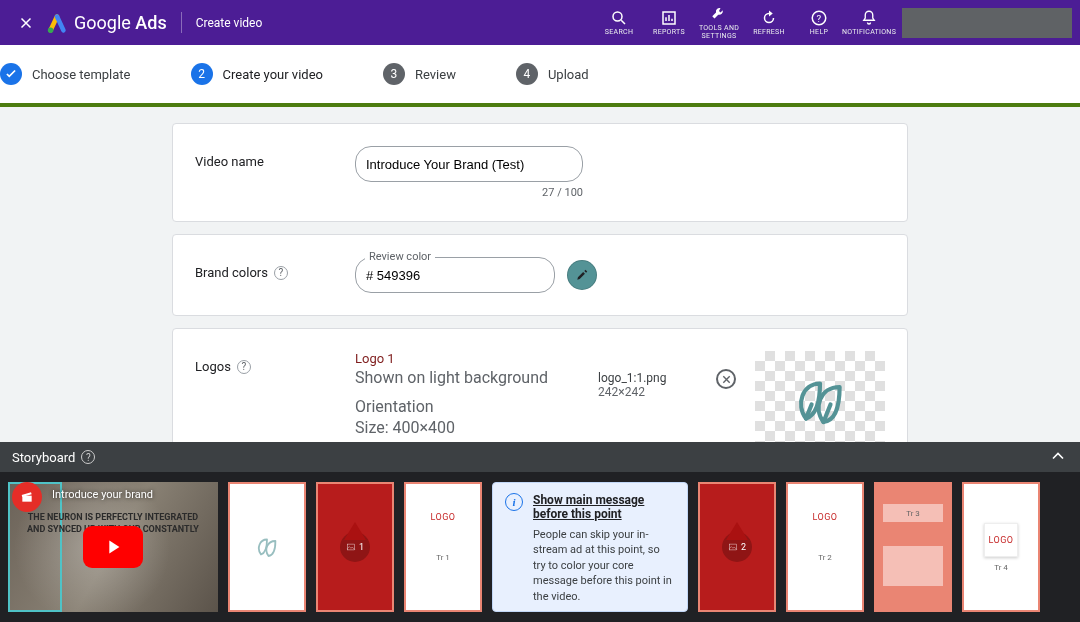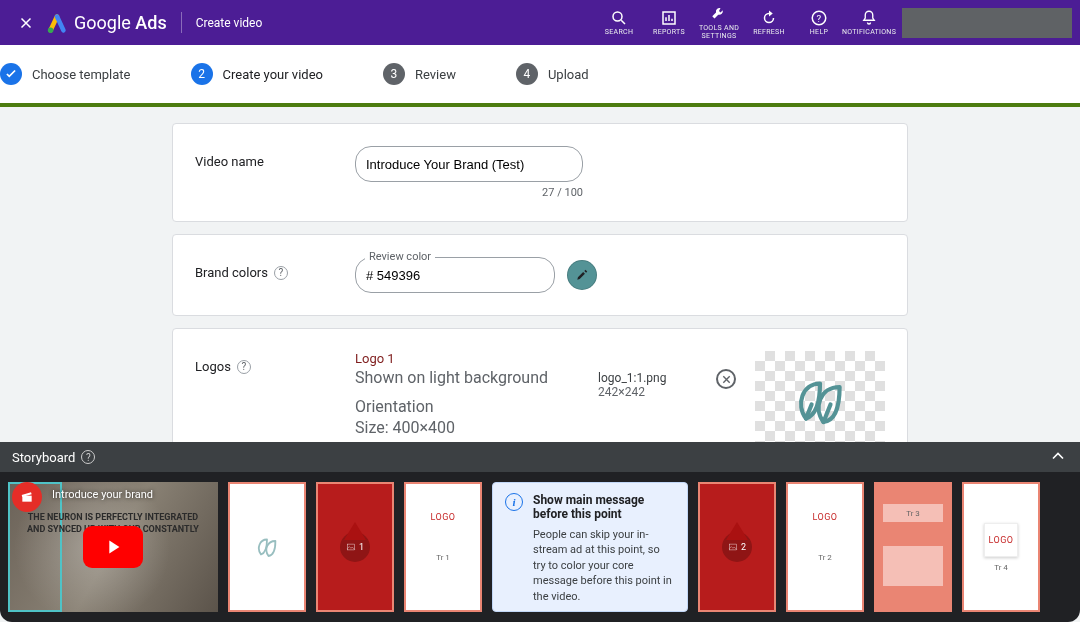--- a/index.html
+++ b/index.html
@@ -43,21 +43,21 @@
 .logo-info .sp { margin-top: 10px; }
 .logo-file { margin-left: 50px; font-size: 12px; color: #3c4043; }
 .logo-file .dim { color: #5f6368; }
 .logo-row { display: flex; align-items: flex-start; }
 .remove-x { margin-left: 50px; margin-top: 18px; width: 20px; height: 20px; border: 2px solid #5f6368; border-radius: 50%; display: flex; align-items: center; justify-content: center; font-size: 13px; color: #5f6368; cursor: pointer; }
 .logo-prev { width: 130px; height: 100px; margin-left: auto; display: flex; align-items: center; justify-content: center; background-image: linear-gradient(45deg,#e0e0e0 25%,transparent 25%),linear-gradient(-45deg,#e0e0e0 25%,transparent 25%),linear-gradient(45deg,transparent 75%,#e0e0e0 75%),linear-gradient(-45deg,transparent 75%,#e0e0e0 75%); background-size: 20px 20px; background-position: 0 0,0 10px,10px -10px,-10px 0; }
 
 .help-q { width: 14px; height: 14px; border: 1px solid #9aa0a6; border-radius: 50%; display: inline-flex; align-items: center; justify-content: center; font-size: 10px; color: #5f6368; }
 
 
-.storyboard { position: absolute; bottom: 0; left: 0; right: 0; background: #202124; color: #fff; border-radius: 12px; }
+.storyboard { position: absolute; bottom: 0; left: 0; right: 0; background: #202124; color: #fff; }
 .sb-header { height: 30px; background: #3c4043; display: flex; align-items: center; padding: 0 12px; font-size: 13px; }
 .sb-header .exp { margin-left: auto; cursor: pointer; }
 .sb-strip { height: 150px; padding: 10px 8px; display: flex; gap: 10px; align-items: stretch; overflow: hidden; }
 
 .sb-scene { position: relative; width: 210px; background: #333; overflow: hidden; }
 .sb-scene .overlay-text { position: absolute; top: 14px; left: 14px; right: 14px; color: #222; font-size: 9px; font-weight: 700; text-align: center; line-height: 1.3; }
 .sb-scene .play { position: absolute; left: 50%; top: 50%; transform: translate(-50%,-50%); width: 60px; height: 42px; background: #ff0000; border-radius: 9px; display: flex; align-items: center; justify-content: center; }
 .sb-scene .title { position: absolute; top: 6px; left: 44px; color: #fff; font-size: 11px; text-shadow: 0 0 4px rgba(0,0,0,0.8); }
 .sb-scene .dir { position: absolute; top: 0; left: 4px; width: 30px; height: 30px; background: #e52d27; border-radius: 50%; display: flex; align-items: center; justify-content: center; }
 .sb-scene .subframe-l { position: absolute; left: 0; top: 0; width: 54px; height: 100%; border: 2px solid #4fc3c7; }
@@ -68,21 +68,21 @@
 .thumb .logo-word { color: #c62828; font-size: 9px; font-weight: 400; letter-spacing: 0.5px; }
 .thumb .caption { font-size: 8px; color: #666; }
 .thumb .darkshape { width: 30px; height: 30px; background: #8f1515; border-radius: 50%; position: relative; }
 .thumb .darkshape::before { content: ''; position: absolute; left: 4px; top: -10px; border-left: 11px solid transparent; border-right: 11px solid transparent; border-bottom: 18px solid #a11; }
 .thumb .imglbl { position: absolute; color: #fff; font-size: 9px; display: flex; align-items: center; gap: 3px; }
 .thumb .line { width: 60px; height: 18px; background: #f5bfb6; display: flex; align-items: center; justify-content: center; font-size: 8px; color: #666; margin-bottom: 4px; }
 .thumb .logobox { width: 34px; height: 34px; border: 1px solid #eee; box-shadow: 0 1px 3px rgba(0,0,0,0.2); display: flex; align-items: center; justify-content: center; }
 
 .info-card { width: 196px; background: #e8f0fe; border: 1px solid #c2d7f7; border-radius: 4px; padding: 10px 12px; display: flex; gap: 10px; color: #202124; }
 .info-card .i-icon { width: 18px; height: 18px; flex-shrink: 0; border: 1.6px solid #1a73e8; border-radius: 50%; color: #1a73e8; display: flex; align-items: center; justify-content: center; font-size: 11px; font-family: serif; font-style: italic; font-weight: 700; }
-.info-card .i-title { font-size: 12px; font-weight: 700; margin-bottom: 6px; }
+.info-card .i-title { font-size: 12px; font-weight: 700; margin-bottom: 6px; text-decoration: underline; }
 .info-card .i-body { font-size: 11px; line-height: 1.4; color: #3c4043; }
 
 .leaf-icon path { fill: none; stroke: #549396; stroke-width: 6; stroke-linecap: round; stroke-linejoin: round; }
 </style>
 </head>
 <body>
 
 <div class="header">
   <div class="close-x">
     <svg viewBox="0 0 24 24" width="18" height="18">

